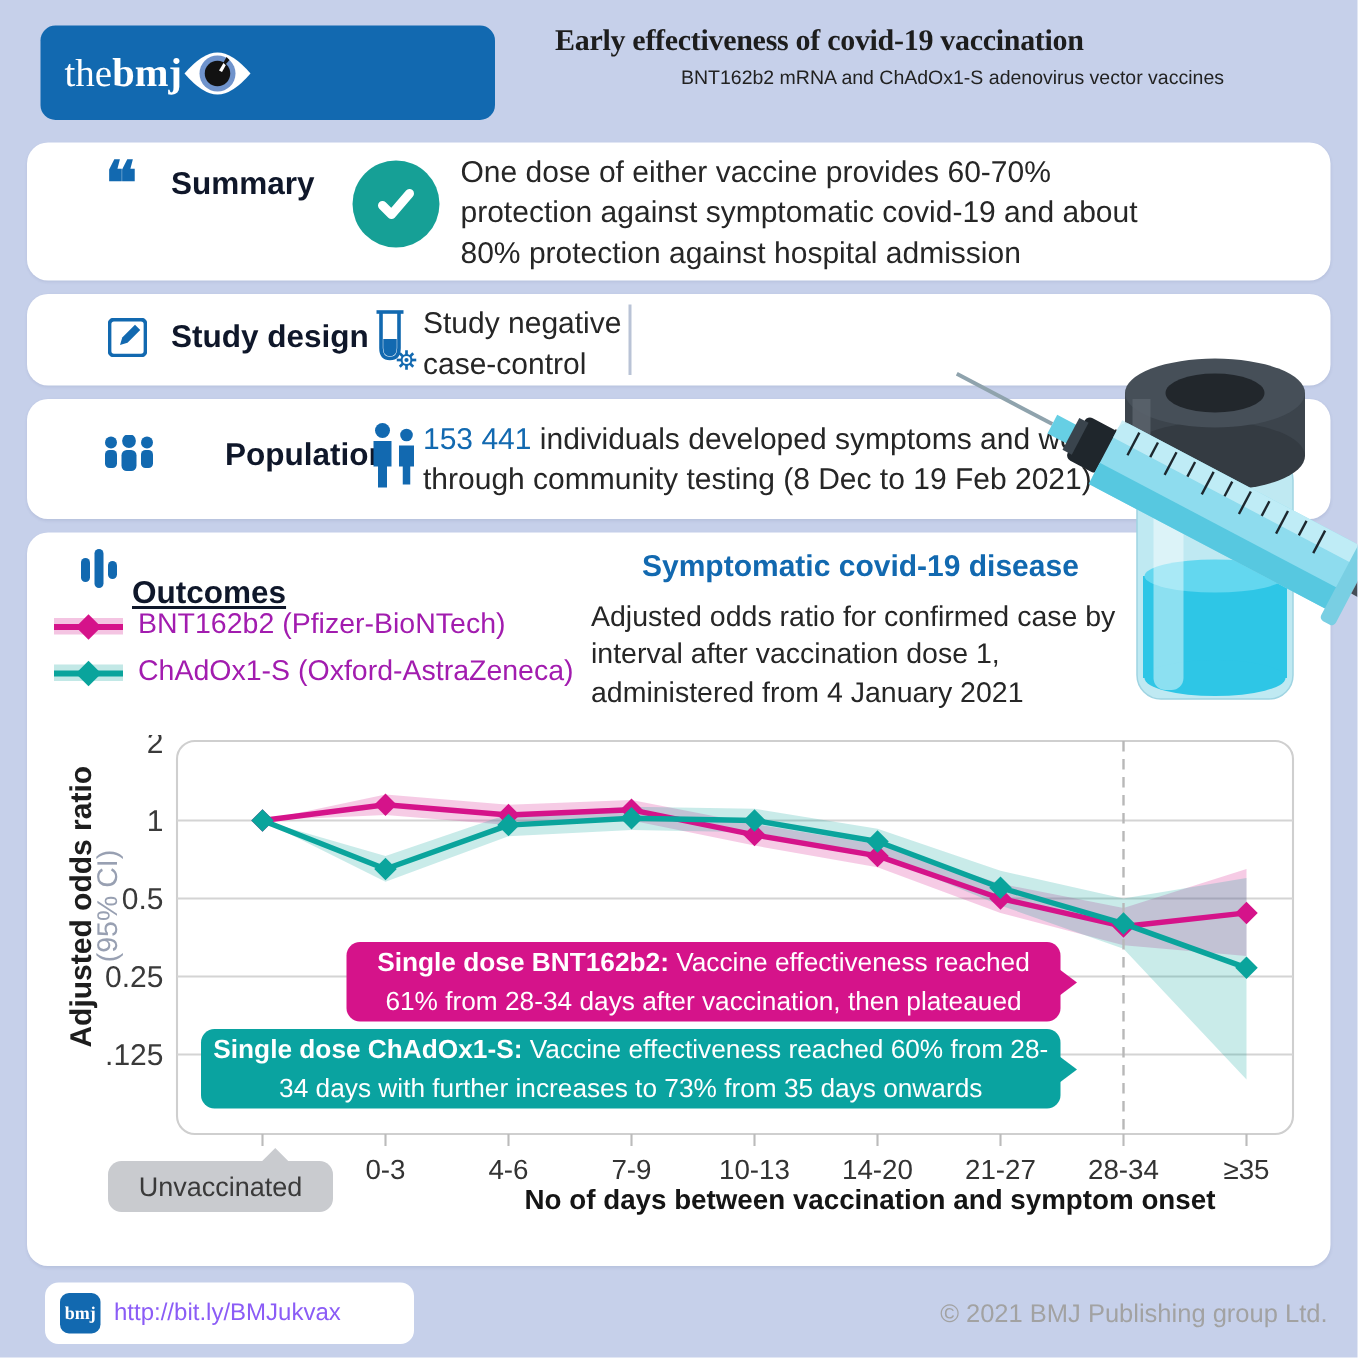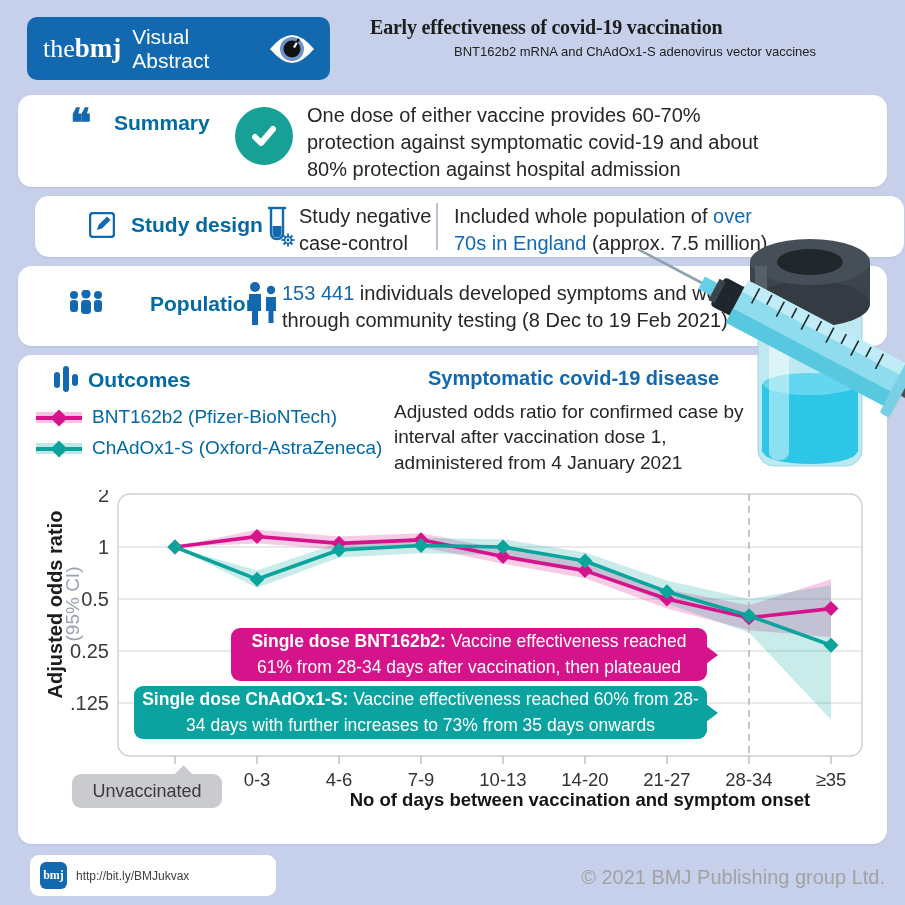--- a/index.html
+++ b/index.html
@@ -22,44 +22,44 @@
   .logo-the { font-family:"Liberation Serif", serif; color:#fff; font-size:26px; font-weight:400; }
   .logo-bmj { font-family:"Liberation Serif", serif; color:#fff; font-size:27px; font-weight:700; }
   .logo-label { color:#fff; font-size:21px; margin-left:11px; flex:1; }
   .title-block { left:370px; top:16px; width:530px; }
   .main-title { font-family:"Liberation Serif", serif; font-weight:700; font-size:20px; color:#1d1d1d; letter-spacing:-0.2px; }
   .sub-title { font-size:13px; color:#222; margin-top:5px;text-align:center; }
 
   
   .card { position:absolute; left:18px; width:869px; background:#fff; border-radius:14px; box-shadow:0 1px 2px rgba(60,70,120,0.10); }
   .card-summary   { top:95px;  height:92px; }
-  .card-study     { top:196px; height:61px;margin-left:17px; }
+  .card-study     { top:196px; height:61px; }
   .card-population{ top:266px; height:80px; }
   .card-outcomes  { top:355px; height:489px; }
 
-  .section-label { font-size:21px; font-weight:700; color:#0369a1; }
+  .section-label { font-size:21px; font-weight:700; color:#0f172a; }
   .body-text { font-size:20px; line-height:1.36; color:#262626; }
   .blue { color:#1269b0; }
 
   .quote-glyph { font-family:"DejaVu Serif", serif; font-size:40px; font-weight:700; color:#1269b0; line-height:1; }
 
   .check-circle {
     left:217px; top:106px; width:58px; height:58px; border-radius:50%;
     background:#16a096; display:flex; align-items:center; justify-content:center;
   }
 
   .divider-v { left:401px; top:203px; width:2px; height:47px; background:#b9c3d6; }
 
   
   .legend-item { position:absolute; display:flex; align-items:center; gap:10px; }
   .legend-marker { position:relative; width:46px; height:16px; }
   .legend-band { position:absolute; left:0; top:3px; width:46px; height:11px; opacity:.25; background:var(--c); }
   .legend-line { position:absolute; left:0; top:7px; width:46px; height:3.5px; background:var(--c); }
   .legend-diamond { position:absolute; left:17px; top:2.5px; width:12px; height:12px; transform:rotate(45deg); background:var(--c); }
-  .legend-text { font-size:19px; color:#0369a1; }
+  .legend-text { font-size:19px; color:#a21caf; }
 
   .chart-heading { left:394px; top:367px; font-size:20px; font-weight:700; color:#1269b0;margin-left:34px; }
   .chart-desc { left:394px; top:399px; width:352px; font-size:19px; line-height:1.33; color:#262626; }
 
   .ylab { position:absolute; transform:rotate(-90deg); white-space:nowrap; }
   .ylab-main { left:-55px; top:593px; width:220px; text-align:center; font-size:20px; font-weight:700; color:#1d1d1d; }
   .ylab-note { left:23px; top:593px; width:100px; text-align:center; font-size:19px; color:#98a0b2; }
 
   .chart-annotation {
     position:absolute; z-index:3; color:#fff; border-radius:9px;
@@ -89,35 +89,34 @@
   
   .footer-pill {
     left:30px; top:855px; width:246px; height:41px; background:#fff; border-radius:9px;
     display:flex; align-items:center; padding:0 10px; gap:9px;
   }
   .footer-logo {
     width:27px; height:27px; background:#1269b0; border-radius:6px;
     color:#fff; font-family:"Liberation Serif", serif; font-weight:700; font-size:12px;
     display:flex; align-items:center; justify-content:center;
   }
-  .footer-url { font-size:12px; color:#404040; text-decoration:none; }
-  .copyright { right:20px; top:866px; font-size:20px; color:#a2a2a2; }
+  .footer-url { font-size:16px; color:#8b5cf6; text-decoration:none; }
+  .copyright { right:20px; top:866px; font-size:17px; color:#a2a2a2; }
 
   #chart-svg { position:absolute; left:70px; top:490px; z-index:1; }
   #illustration { position:absolute; left:555px; top:222px; z-index:6; pointer-events:none; }
   text { font-family:"Liberation Sans", sans-serif; }
 </style>
 </head>
 <body>
 
 <div class="abs logo-box">
   <span>
     <span class="logo-the">the</span><span class="logo-bmj">bmj</span>
   </span>
-  <span class="logo-label">Visual Abstract</span>
   <svg width="48" height="32" viewBox="0 0 48 32">
     <path d="M2 16 Q14 2 24 2 Q34 2 46 16 Q34 30 24 30 Q14 30 2 16 Z" fill="#ffffff"></path>
     <circle cx="24" cy="16" r="12" fill="#6f93cc"></circle>
     <circle cx="24" cy="16" r="8.5" fill="#121212"></circle>
     <path d="M24 16 L30 5 L32 7 Z" fill="#121212"></path>
     <path d="M25 14 L28 9 L29.5 10.5 L27 15 Z" fill="#ffffff"></path>
   </svg>
 </div>
 <div class="abs title-block">
   <div class="main-title">Early effectiveness of covid-19 vaccination</div>
@@ -155,23 +154,20 @@
       </g>
       <circle cx="25" cy="34" r="2.6" fill="#ffffff"></circle>
       <circle cx="25" cy="34" r="1.4"></circle>
     </g>
   </svg>
   <div class="abs body-text" style="left:264px; top:7px;">
     <div>Study negative</div>
     <div>case-control</div>
   </div>
   <div class="abs divider-v" style="left:401px; top:7px; height:47px;"></div>
-  <div class="abs body-text" style="left:419px; top:7px; width:322px;">
-    <span>Included whole population of </span><span class="blue">over 70s in England</span><span> (approx. 7.5 million)</span>
-  </div>
 </div>
 
 <div class="card card-population">
   <svg class="abs" style="left:50px; top:24px;" width="36" height="30" viewBox="0 0 36 30" fill="#1269b0">
     <circle cx="6" cy="5" r="4"></circle>
       <rect x="2" y="10" width="8" height="12" rx="3"></rect>
     <circle cx="30" cy="5" r="4"></circle>
       <rect x="26" y="10" width="8" height="12" rx="3"></rect>
     <circle cx="18" cy="4" r="4.6"></circle>
       <rect x="13" y="10" width="10" height="14" rx="3.5"></rect>
@@ -188,21 +184,21 @@
   </div>
 </div>
 
 <div class="card card-outcomes"></div>
 
 <svg class="abs" style="left:54px; top:366px;" width="24" height="26" viewBox="0 0 24 26" fill="#1269b0">
   <rect x="0" y="6" width="6" height="16" rx="3"></rect>
   <rect x="9" y="0" width="6" height="26" rx="3"></rect>
   <rect x="18" y="8" width="6" height="12" rx="3"></rect>
 </svg>
-<div class="abs section-label" style="left:88px; top:368px;">Outcomes</div>
+<div class="abs section-label" style="left:88px; top:384px;text-decoration:underline;">Outcomes</div>
 
 <div class="legend-item" style="left:36px; top:406px;">
   <span class="legend-marker" style="--c: #d5138a;">
     <span class="legend-band"></span>
       <span class="legend-line"></span>
       <span class="legend-diamond"></span>
   </span>
   <span class="legend-text">BNT162b2 (Pfizer-BioNTech)</span>
 </div>
 <div class="legend-item" style="left:36px; top:437px;">

